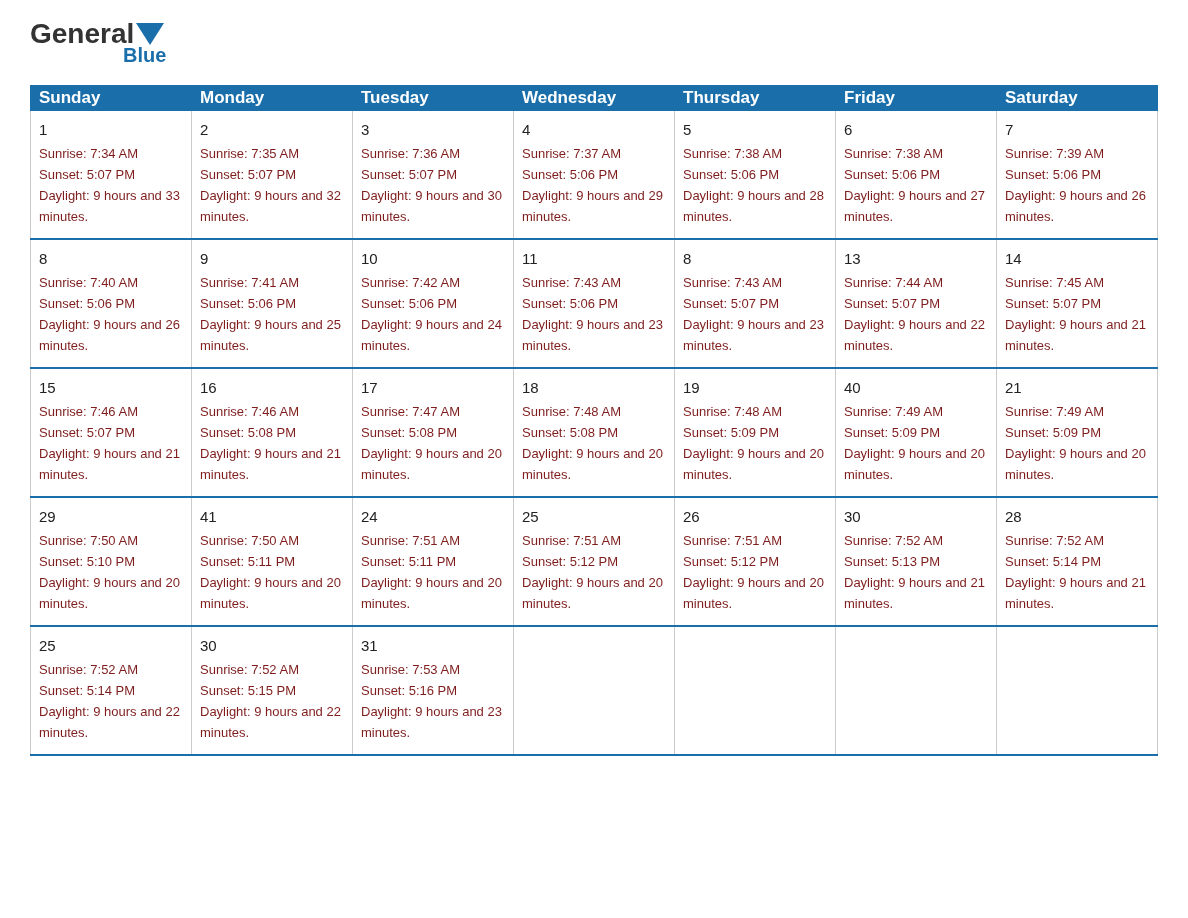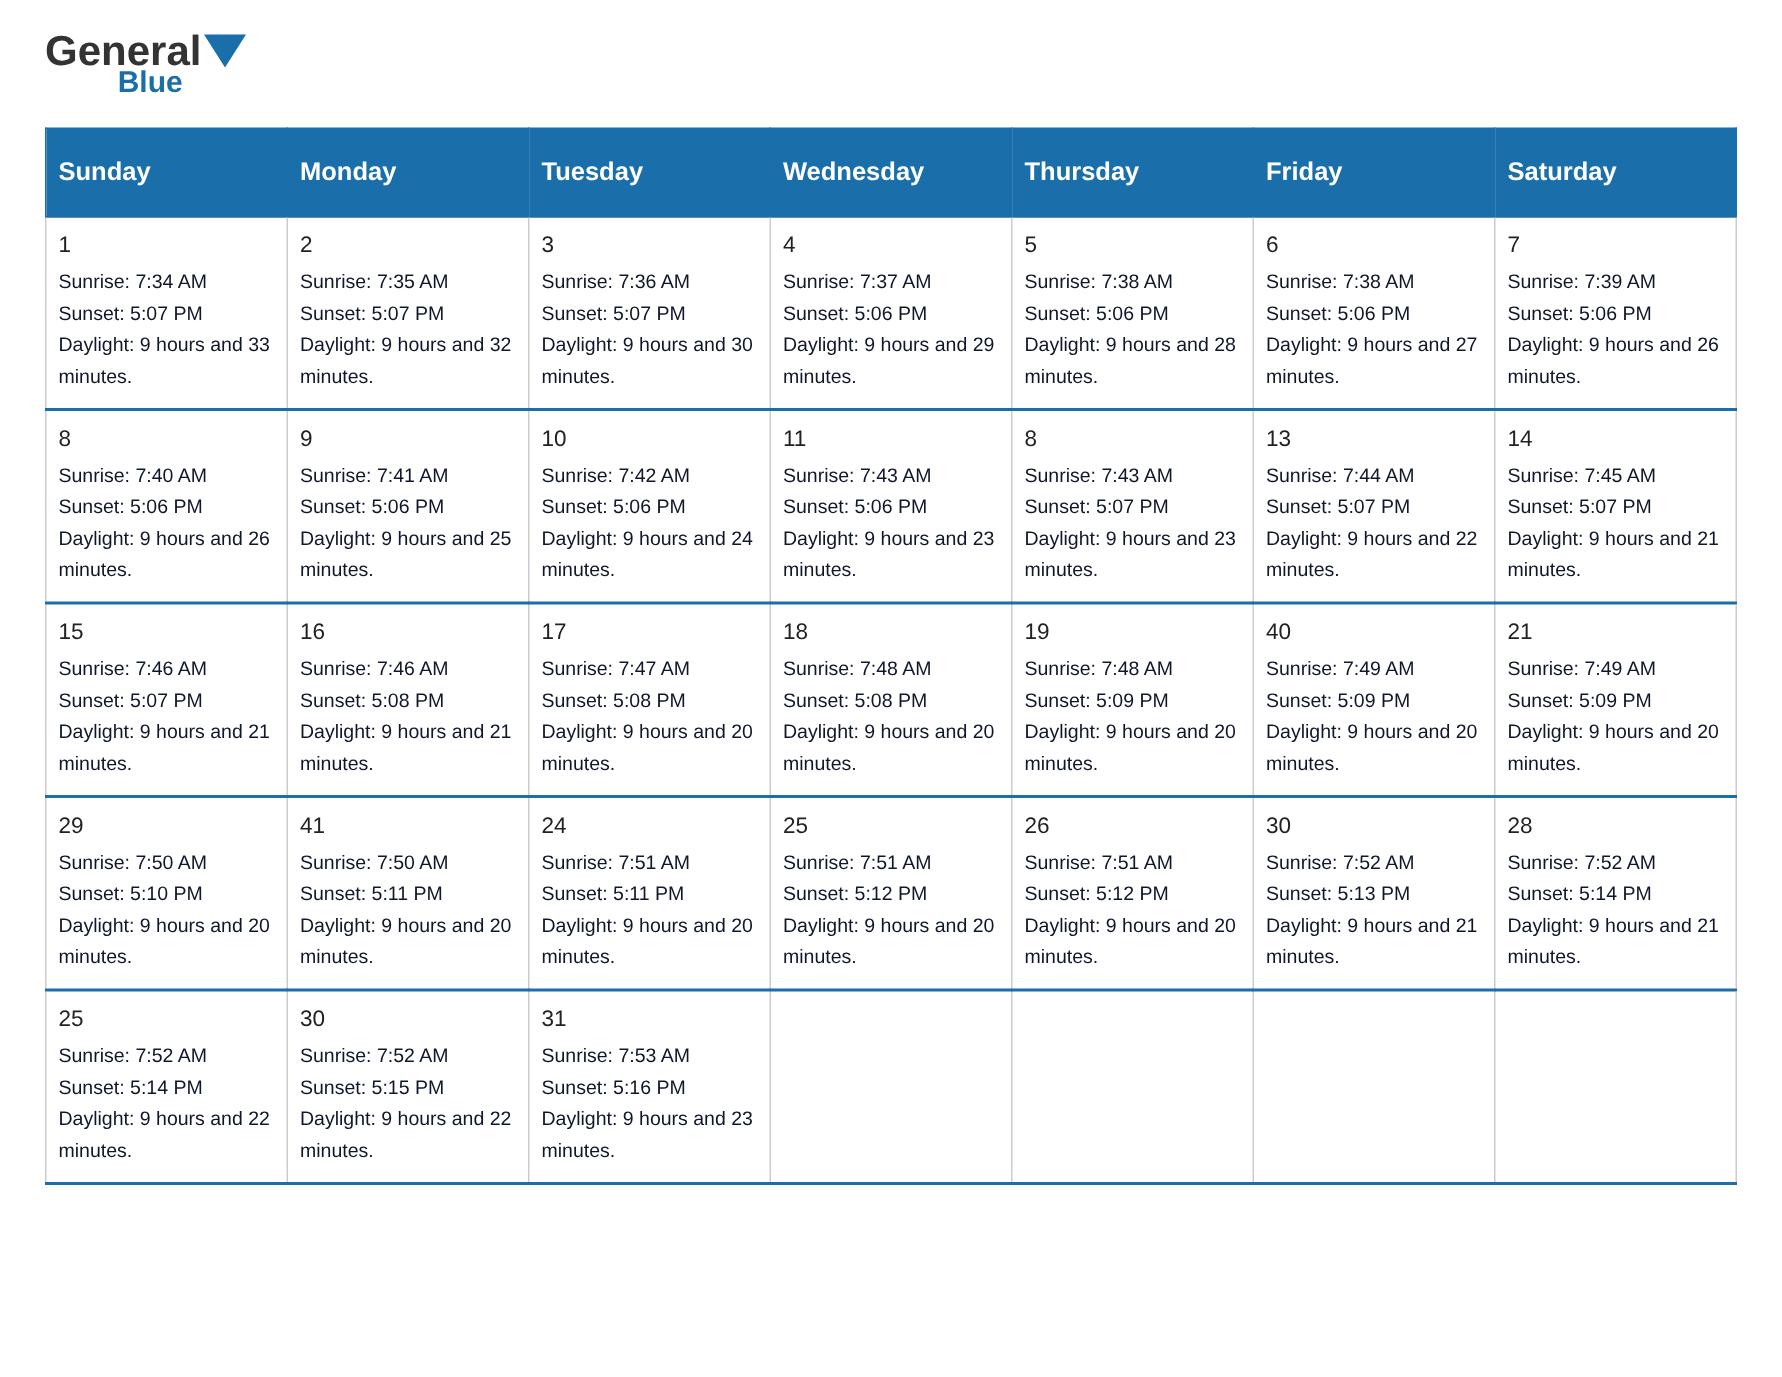--- a/index.html
+++ b/index.html
@@ -13,21 +13,21 @@
     }
     .header {
       display: flex;
       justify-content: space-between;
       align-items: flex-start;
       margin-bottom: 18px;
     }
     .logo {
       display: flex;
       flex-direction: column;
-      align-items: center;
+      align-items: flex-end;
     }
     .logo-top {
       display: flex;
       align-items: center;
       font-size: 28px;
       font-weight: bold;
       color: #333;
       line-height: 1;
     }
     .logo-top .general {
@@ -66,21 +66,21 @@
     table {
       width: 100%;
       border-collapse: collapse;
       table-layout: fixed;
     }
     thead th {
       background-color: #1a6fab;
       color: #fff;
       font-size: 17px;
       font-weight: bold;
-      padding: 19px 8px;
+      padding: 2px 8px;
       text-align: left;
       border: 1px solid #1a6fab;
     }
     tbody td {
       vertical-align: top;
       padding: 7px 8px 10px 8px;
       border: 1px solid #ccc;
       font-size: 13.5px;
       line-height: 1.55;
       height: 110px;
@@ -89,21 +89,21 @@
       border-bottom: 2px solid #1a6fab;
     }
     .day-num {
       font-size: 15px;
       font-weight: normal;
       color: #222;
       display: block;
       margin-bottom: 3px;
     }
     .day-info {
-      color: #0f172a;
+      color: #7f1d1d;
       font-size: 13px;
     }
     tbody td:empty {
       background: #fff;
     }
   </style>
 </head>
 <body>
 
 <div class="header">

